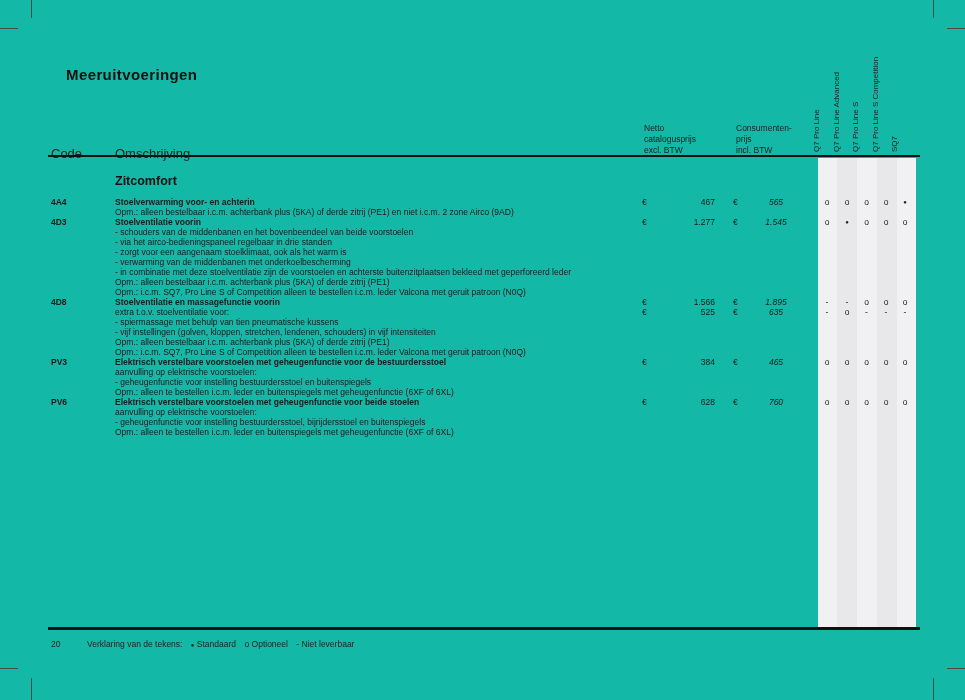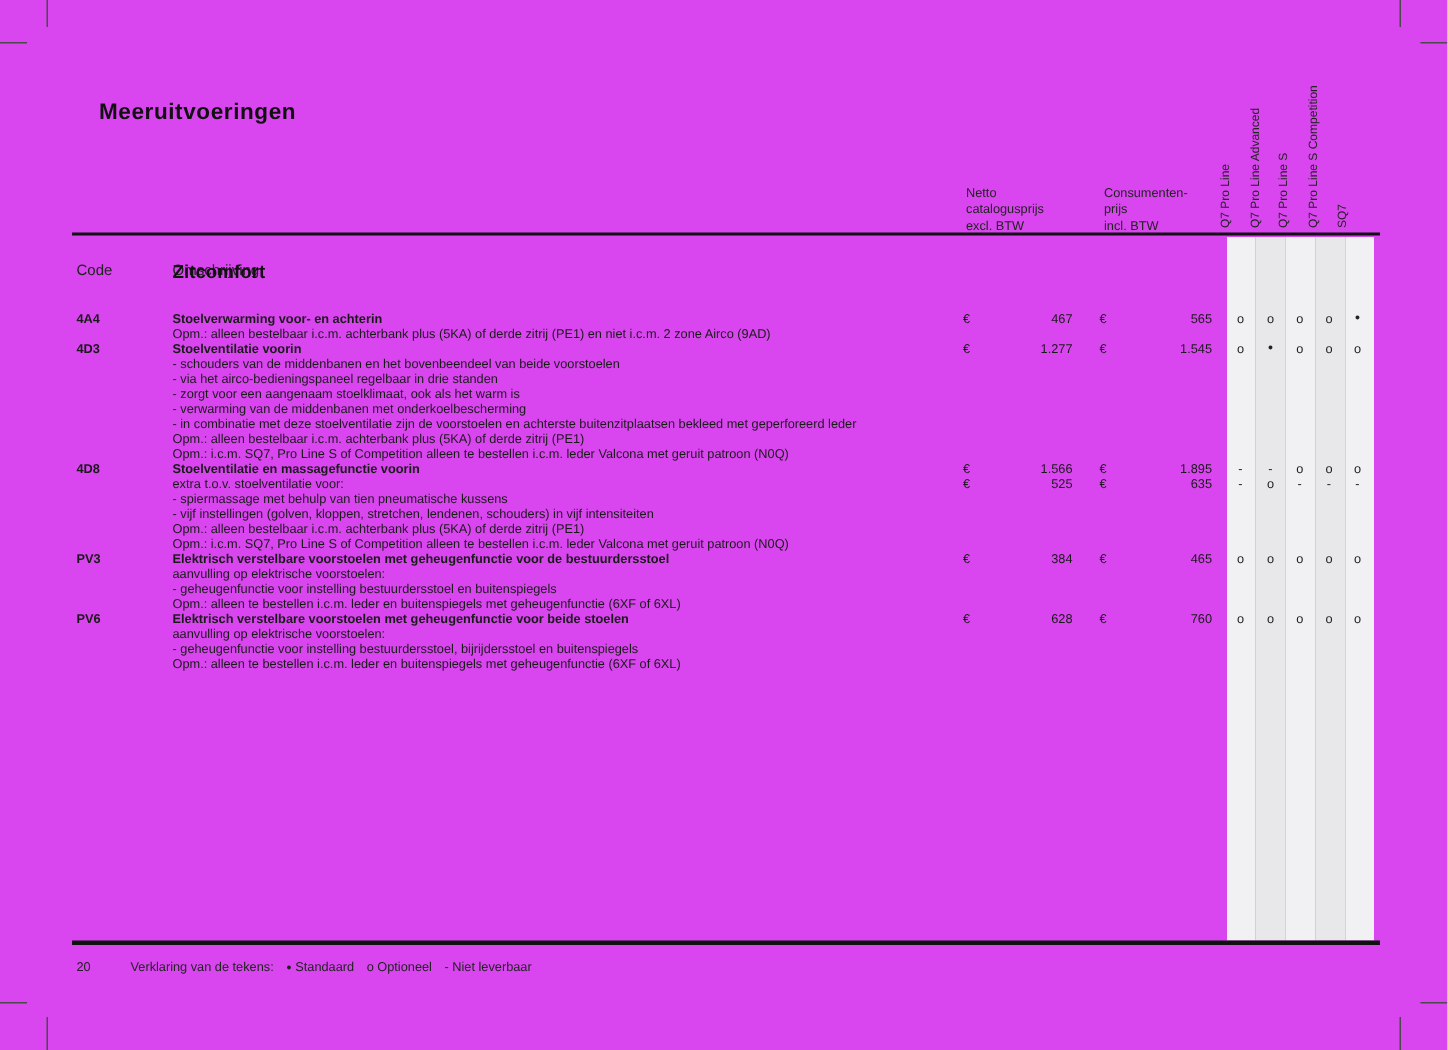--- a/index.html
+++ b/index.html
@@ -1,36 +1,36 @@
 <!DOCTYPE html>
 <html><head>
 <meta charset="utf-8">
 <style>
   html,body{margin:0;padding:0;background:#fff;}
-  #page{position:relative;width:965px;height:700px;background:#d946ef;overflow:hidden;
+  #page{position:relative;width:965px;height:700px;background:#14b8a6;overflow:hidden;
         font-family:"Liberation Sans",sans-serif;color:#1a1a1a;}
   .crop{position:absolute;background:#4a4a4a;}
   .title{position:absolute;left:66px;top:66px;font-size:15px;font-weight:700;
          letter-spacing:.4px;color:#111;}
-  .colhead{position:absolute;font-size:10px;color:#222;margin-top:29px;}
+  .colhead{position:absolute;font-size:13px;color:#222;}
   .hdr-block{position:absolute;font-size:8.5px;line-height:11px;color:#222;}
   .rot{position:absolute;transform:rotate(-90deg);transform-origin:0 100%;
        font-size:8px;line-height:10px;white-space:nowrap;color:#222;top:142px;}
   .rule{position:absolute;left:48px;width:872px;background:#101010;}
   .stripe{position:absolute;top:158px;height:469px;}
   .section{position:absolute;left:115px;top:174px;font-size:12.5px;font-weight:700;color:#111;}
-  #rows{position:absolute;left:0;top:207px;width:807px;}
+  #rows{position:absolute;left:0;top:197px;width:807px;}
   .line{position:relative;height:10px;font-size:8.5px;line-height:10px;}
   .code{position:absolute;left:51px;font-weight:700;}
   .desc{position:absolute;left:115px;white-space:nowrap;}
   .desc.b{font-weight:700;}
   .euro1{position:absolute;left:642px;}
   .euro2{position:absolute;left:733px;}
   .amt1{position:absolute;left:653px;width:62px;text-align:right;}
-  .amt2{position:absolute;left:744px;width:64px;text-align:right;}
+  .amt2{position:absolute;left:744px;width:64px;text-align:center;font-style:italic;}
   .mark{position:absolute;width:18px;text-align:center;color:#222;}
   .mark.filled{font-size:6px;line-height:10px;}
   .footer-text{position:absolute;top:639px;font-size:8.5px;color:#222;}
   .legend-part{margin-right:6px;}
   .sym-std{font-size:6px;vertical-align:.5px;}
 </style>
 </head>
 <body>
 
 <div id="page">

